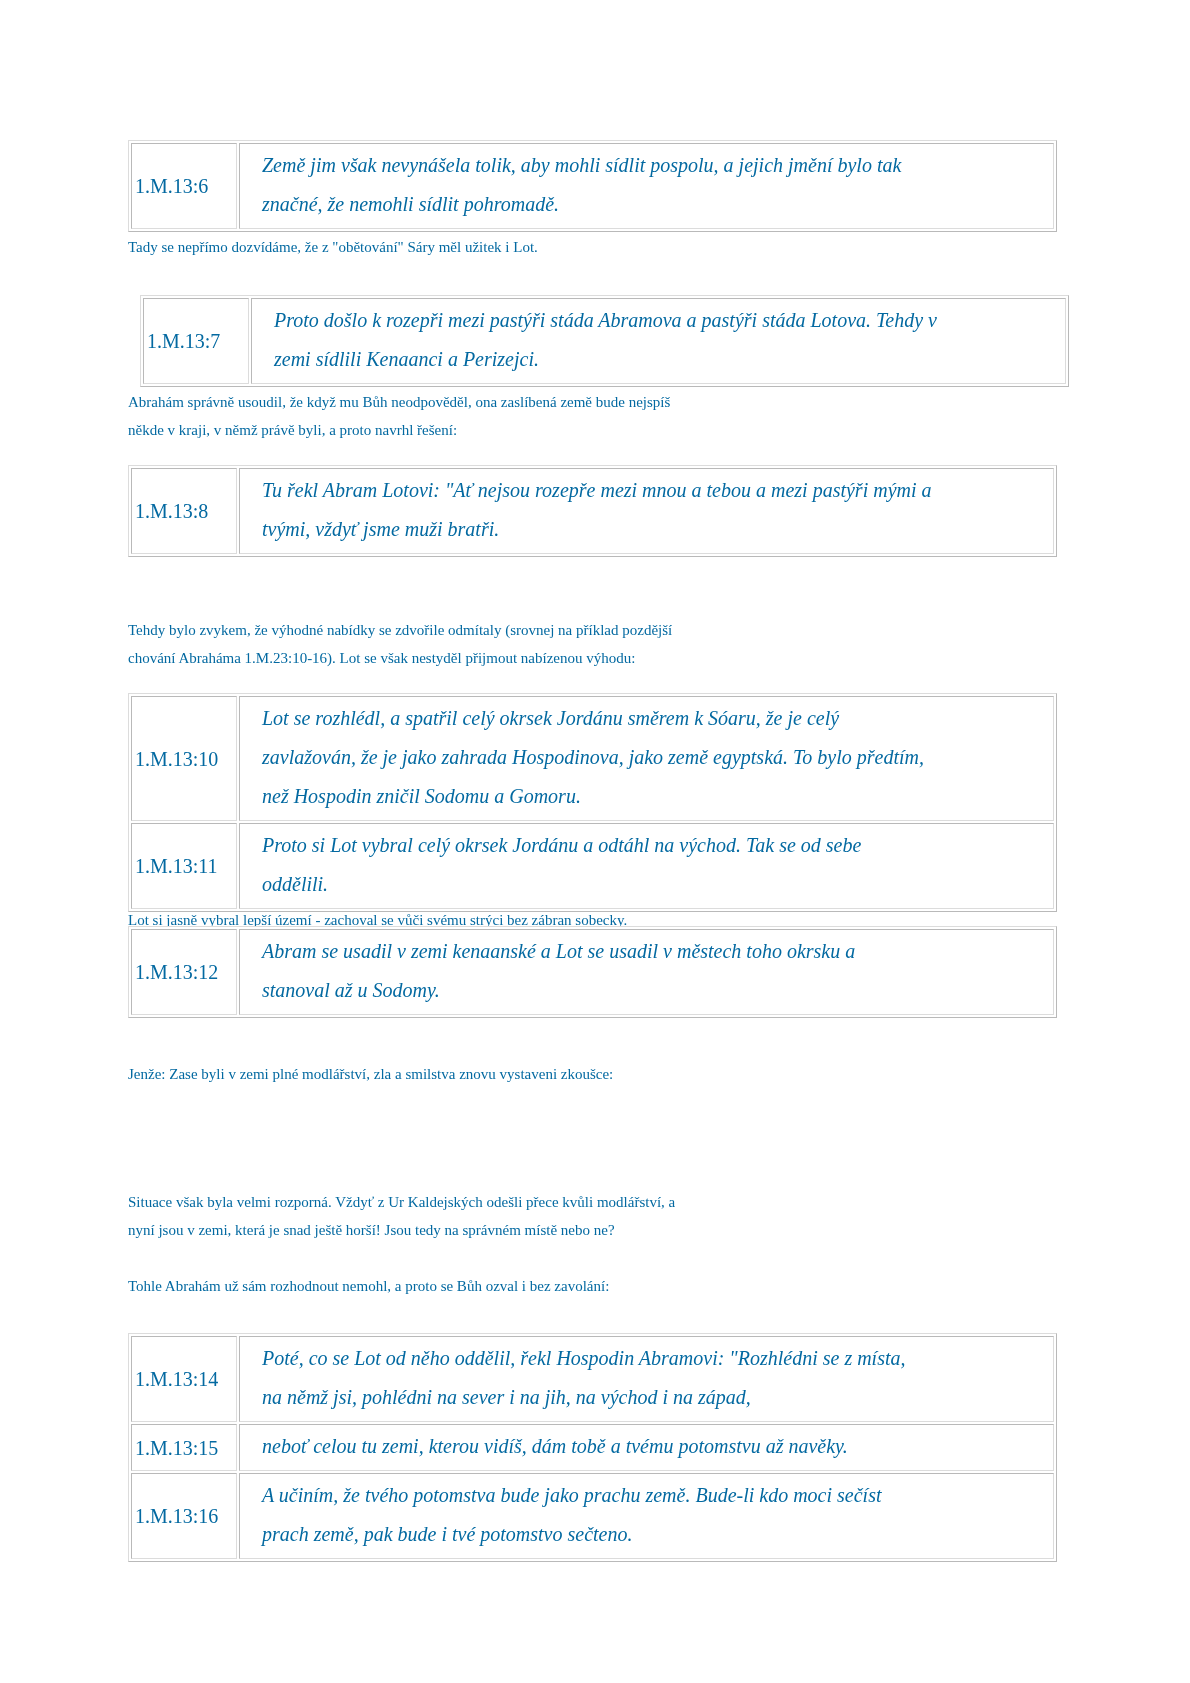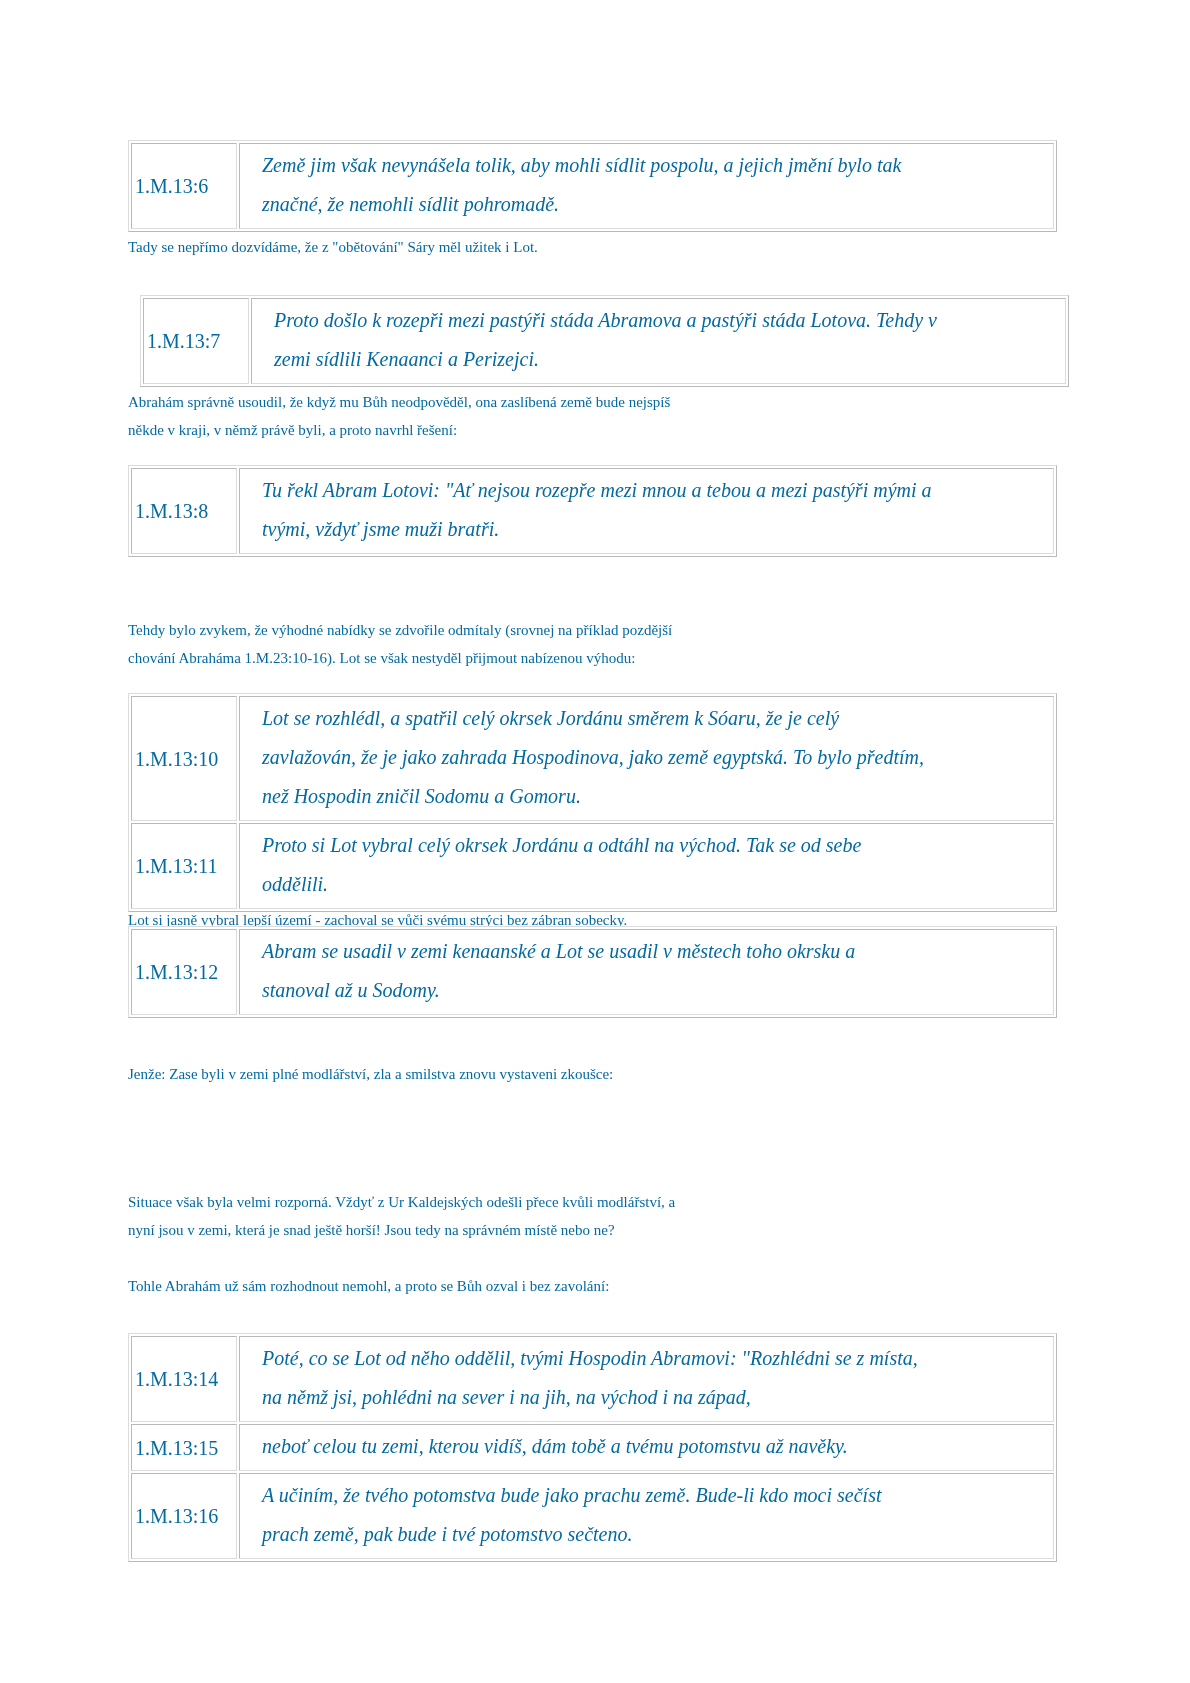--- a/index.html
+++ b/index.html
@@ -147,21 +147,21 @@
 
   <p class="para b12">Tohle Abrahám už sám rozhodnout nemohl, a proto se Bůh ozval i bez zavolání:</p>
 
   <p class="para b11">Situace však byla velmi rozporná. Vždyť z Ur Kaldejských odešli přece kvůli modlářství, a
 nyní jsou v zemi, která je snad ještě horší! Jsou tedy na správném místě nebo ne?</p>
 
   <table class="verse-table b13">
     <tbody>
       <tr>
         <td class="ref">1.M.13:14</td>
-        <td class="verse">Poté, co se Lot od něho oddělil, tvými Hospodin Abramovi: "Rozhlédni se z místa,
+        <td class="verse">Poté, co se Lot od něho oddělil, řekl Hospodin Abramovi: "Rozhlédni se z místa,
 na němž jsi, pohlédni na sever i na jih, na východ i na západ,</td>
       </tr>
       <tr>
         <td class="ref">1.M.13:15</td>
         <td class="verse">neboť celou tu zemi, kterou vidíš, dám tobě a tvému potomstvu až navěky.</td>
       </tr>
       <tr>
         <td class="ref">1.M.13:16</td>
         <td class="verse">A učiním, že tvého potomstva bude jako prachu země. Bude-li kdo moci sečíst
 prach země, pak bude i tvé potomstvo sečteno.</td>

